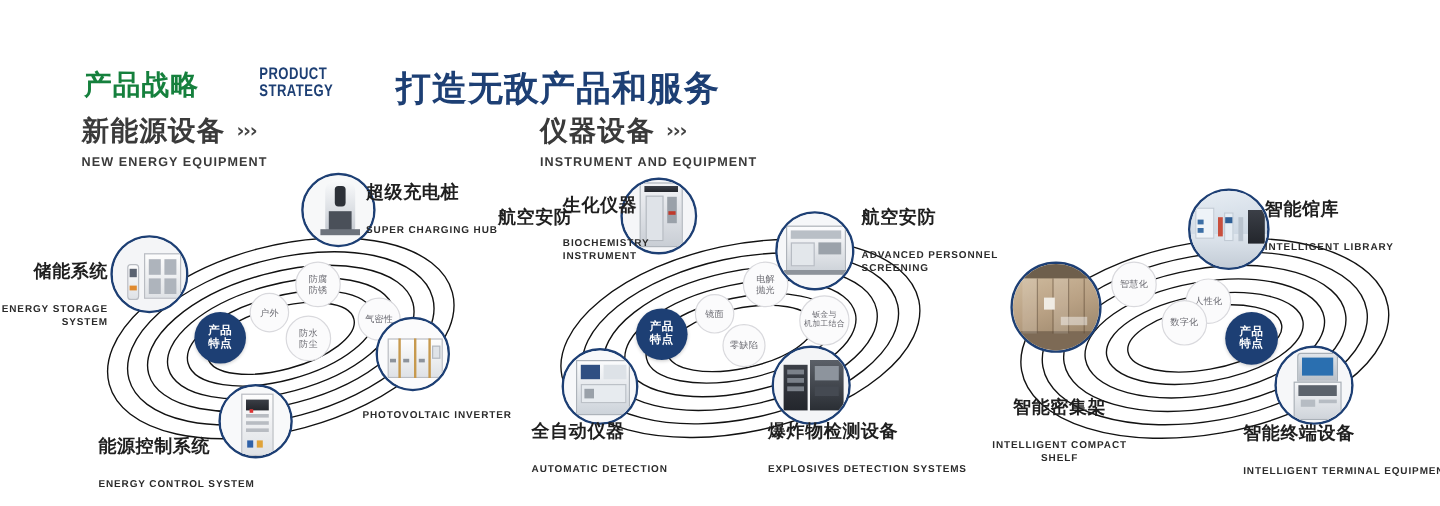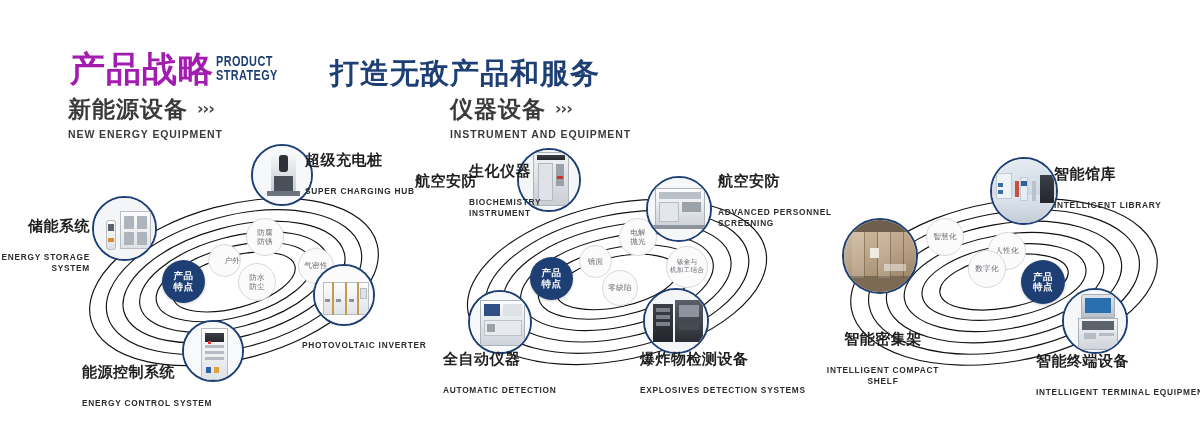--- a/index.html
+++ b/index.html
@@ -8,23 +8,23 @@
     background:#ffffff;
     font-family:"Liberation Sans","DejaVu Sans",sans-serif;
     position:relative; overflow:hidden;
   }
   .page { position:relative; width:1200px; height:422px; }
 
   
   .header { position:absolute; left:0; top:24px; width:1200px; height:56px; }
   .title-main {
     position:absolute; left:70px; top:26px;
-    font-size:35px; font-weight:bold; color:#a21caf;
+    font-size:23px; font-weight:bold; color:#15803d;
     letter-spacing:1px; line-height:40px;
-    font-family:Liberation Serif, serif;
+    font-family:Liberation Sans, sans-serif;
   }
   .title-en {
     position:absolute; left:216px; top:30px;
     font-size:14px; font-weight:bold; color:#1d3f74;
     line-height:14px; letter-spacing:0.5px;
     transform:scaleX(0.78); transform-origin:left top;
     font-family:"Liberation Sans",sans-serif;
   }
   .title-en span { display:block; }
   .title-sub {
@@ -144,21 +144,21 @@
         <ellipse rx="80" ry="35"></ellipse>
         <ellipse rx="63" ry="26"></ellipse>
       </g>
     </svg>
 
     <div class="core" style="left:110px; top:100px; width:43px; height:43px;">
       <span>产品</span>
       <span>特点</span>
     </div>
 
-    <div class="feat" style="left:156px; top:84px; width:33px; height:33px;align-items:flex-end;">
+    <div class="feat" style="left:156px; top:84px; width:33px; height:33px;">
       <span>户外</span>
     </div>
     <div class="feat" style="left:194px; top:58px; width:38px; height:38px;">
       <span>防腐</span>
       <span>防锈</span>
     </div>
     <div class="feat" style="left:246px; top:88px; width:36px; height:36px;">
       <span>气密性</span>
     </div>
     <div class="feat" style="left:186px; top:103px; width:38px; height:38px;">

